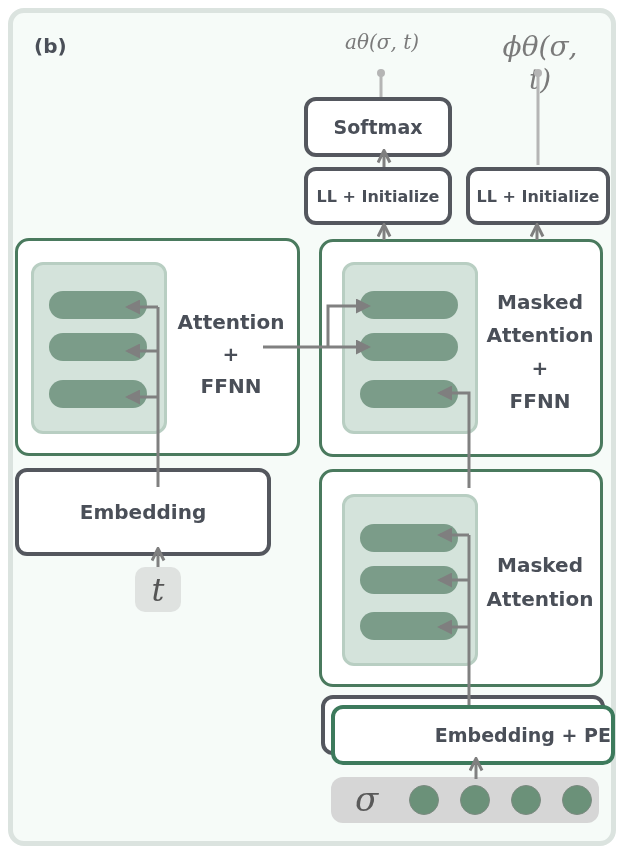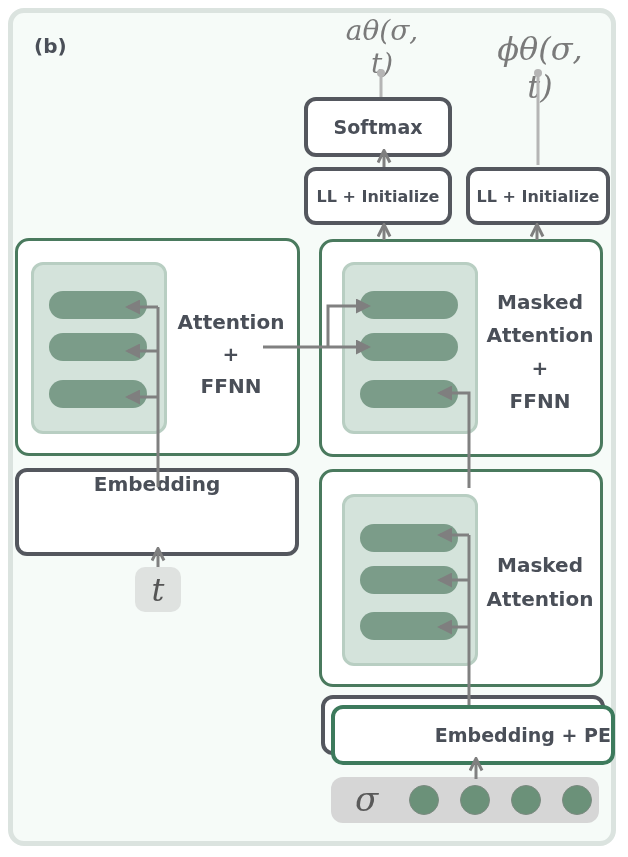--- a/index.html
+++ b/index.html
@@ -17,24 +17,24 @@
     .math { font-family: "DejaVu Serif", serif; font-style: italic; color: #7a7a7a; }
     svg#wires { position: absolute; left: 0; top: 0; }
   </style>
 </head>
 <body>
 
 <div id="frame"></div>
 
 <div class="abs label" style="left:34px; top:34px; font-size:20px; text-align:left;">(b)</div>
 
-<div class="abs math" style="left:332px; top:14px; width:100px; font-size:28px; text-align:center;">
+<div class="abs math" style="left:332px; top:30px; width:100px; font-size:20px; text-align:center;">
   <span>aθ(σ, t)</span>
 </div>
-<div class="abs math" style="left:490px; top:30px; width:100px; font-size:32px; text-align:center;">
+<div class="abs math" style="left:490px; top:30px; width:100px; font-size:28px; text-align:center;">
   <span>ϕθ(σ, t)</span>
 </div>
 
 <div class="abs box-dark" style="left:304px; top:97px; width:148px; height:60px; display:flex; align-items:center; justify-content:center;">
   <span class="label" style="font-size:19px;">Softmax</span>
 </div>
 
 <div class="abs box-dark" style="left:304px; top:167px; width:148px; height:58px; display:flex; align-items:center; justify-content:center;">
   <span class="label" style="font-size:16px;">LL + Initialize</span>
 </div>
@@ -47,21 +47,21 @@
 <div class="abs stack" style="left:31px; top:262px; width:136px; height:172px;"></div>
 <div class="abs bar" style="left:49px; top:291px; width:98px; height:28px;"></div>
 <div class="abs bar" style="left:49px; top:333px; width:98px; height:28px;"></div>
 <div class="abs bar" style="left:49px; top:380px; width:98px; height:28px;"></div>
 <div class="abs label" style="left:170px; top:306px; width:122px; font-size:20px; line-height:32px;">
   <div>Attention</div>
   <div>+</div>
   <div>FFNN</div>
 </div>
 
-<div class="abs box-dark" style="left:15px; top:468px; width:284px; height:88px; display:flex; align-items:flex-start; justify-content:center;">
+<div class="abs box-dark" style="left:15px; top:468px; width:256px; height:88px; display:flex; align-items:center; justify-content:center;">
   <span class="label" style="font-size:20px;">Embedding</span>
 </div>
 
 <div class="abs" style="left:135px; top:567px; width:46px; height:45px; background:#dfe2e0; border-radius:10px; display:flex; align-items:center; justify-content:center;">
   <span class="math" style="font-size:32px; color:#555;">t</span>
 </div>
 
 <div class="abs box-green" style="left:319px; top:239px; width:284px; height:218px;"></div>
 <div class="abs stack" style="left:342px; top:262px; width:136px; height:172px;"></div>
 <div class="abs bar" style="left:360px; top:291px; width:98px; height:28px;"></div>

